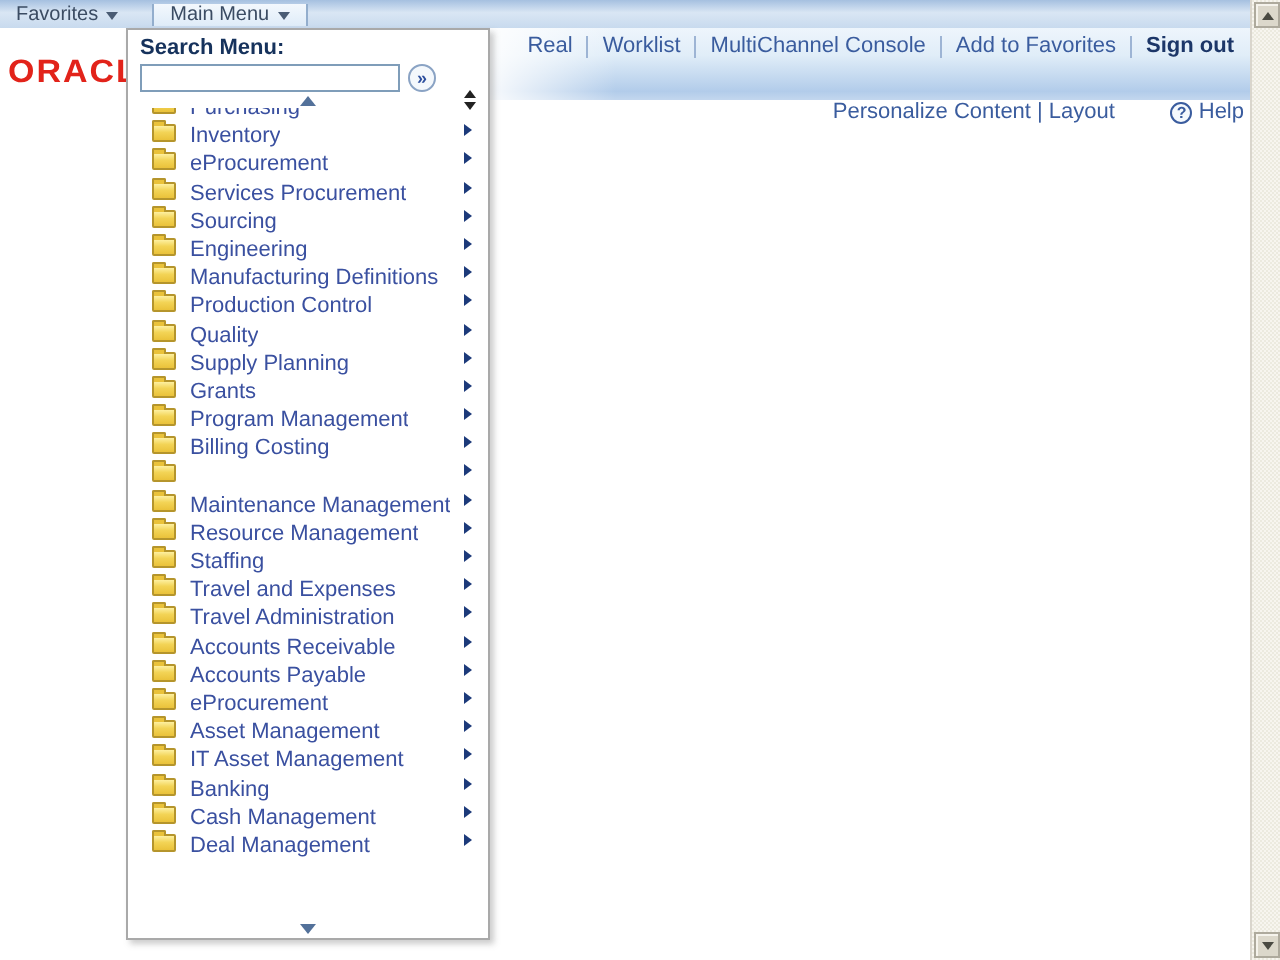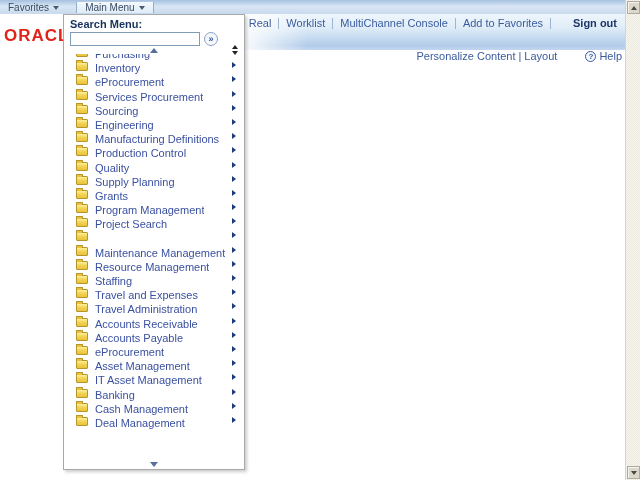--- a/index.html
+++ b/index.html
@@ -24,21 +24,21 @@
   .banner { position:absolute; left:0; top:14px; width:625px; height:36px; background:#ffffff; }
   .swoosh { position:absolute; left:238px; right:0; top:0; height:36px;
     background:
       linear-gradient(to right,#ffffff 0,rgba(255,255,255,0) 70px),
       linear-gradient(to bottom,#eef5fc 0%,#e0edf8 38%,#b2ccea 88%,#c3d7ee 100%); }
   .oracle-logo { position:absolute; left:4px; top:12px; font-size:17px; font-weight:bold;
     color:#e2231a; letter-spacing:1px; transform:scaleY(0.95); white-space:nowrap; }
   .banner-nav { position:absolute; right:8px; top:3px; height:12px; display:flex;
     align-items:center; font-size:11px; }
   .nav-link { color:#3a5c9e; white-space:nowrap; cursor:pointer; }
-  .nav-link.signout { color:#1c3668; font-weight:bold;margin-left:15px; }
+  .nav-link.signout { color:#1c3668; font-weight:bold; }
   .nav-sep { width:1px; height:11px; background:#9db4d4; margin:0 7px; }
 
   
   .tools-row { position:absolute; right:3px; top:50px; height:14px; display:flex;
     align-items:flex-start; font-size:11px; color:#3a5c9e; }
   .tools-link { cursor:pointer; }
   .tools-bar { margin:0 3px; color:#3a5c9e; }
   .help-wrap { display:flex; align-items:center; margin-left:28px; }
   .help-icon { width:11px; height:11px; border:1px solid #3a5c9e; border-radius:50%;
     font-size:8px; font-weight:bold; color:#3a5c9e; display:flex; align-items:center;
@@ -209,21 +209,21 @@
           <span class="menu-item-label">Grants</span>
           <span class="menu-item-arrow"></span>
         </div>
         <div class="menu-item">
           <span class="folder-icon"></span>
           <span class="menu-item-label">Program Management</span>
           <span class="menu-item-arrow"></span>
         </div>
         <div class="menu-item">
           <span class="folder-icon"></span>
-          <span class="menu-item-label">Project Search</span>
+          <span class="menu-item-label">Billing Costing</span>
           <span class="menu-item-arrow"></span>
         </div>
         <div class="menu-item">
           <span class="folder-icon"></span>
           <span class="menu-item-arrow"></span>
         </div>
         <div class="menu-item">
           <span class="folder-icon"></span>
           <span class="menu-item-label">Maintenance Management</span>
           <span class="menu-item-arrow"></span>

